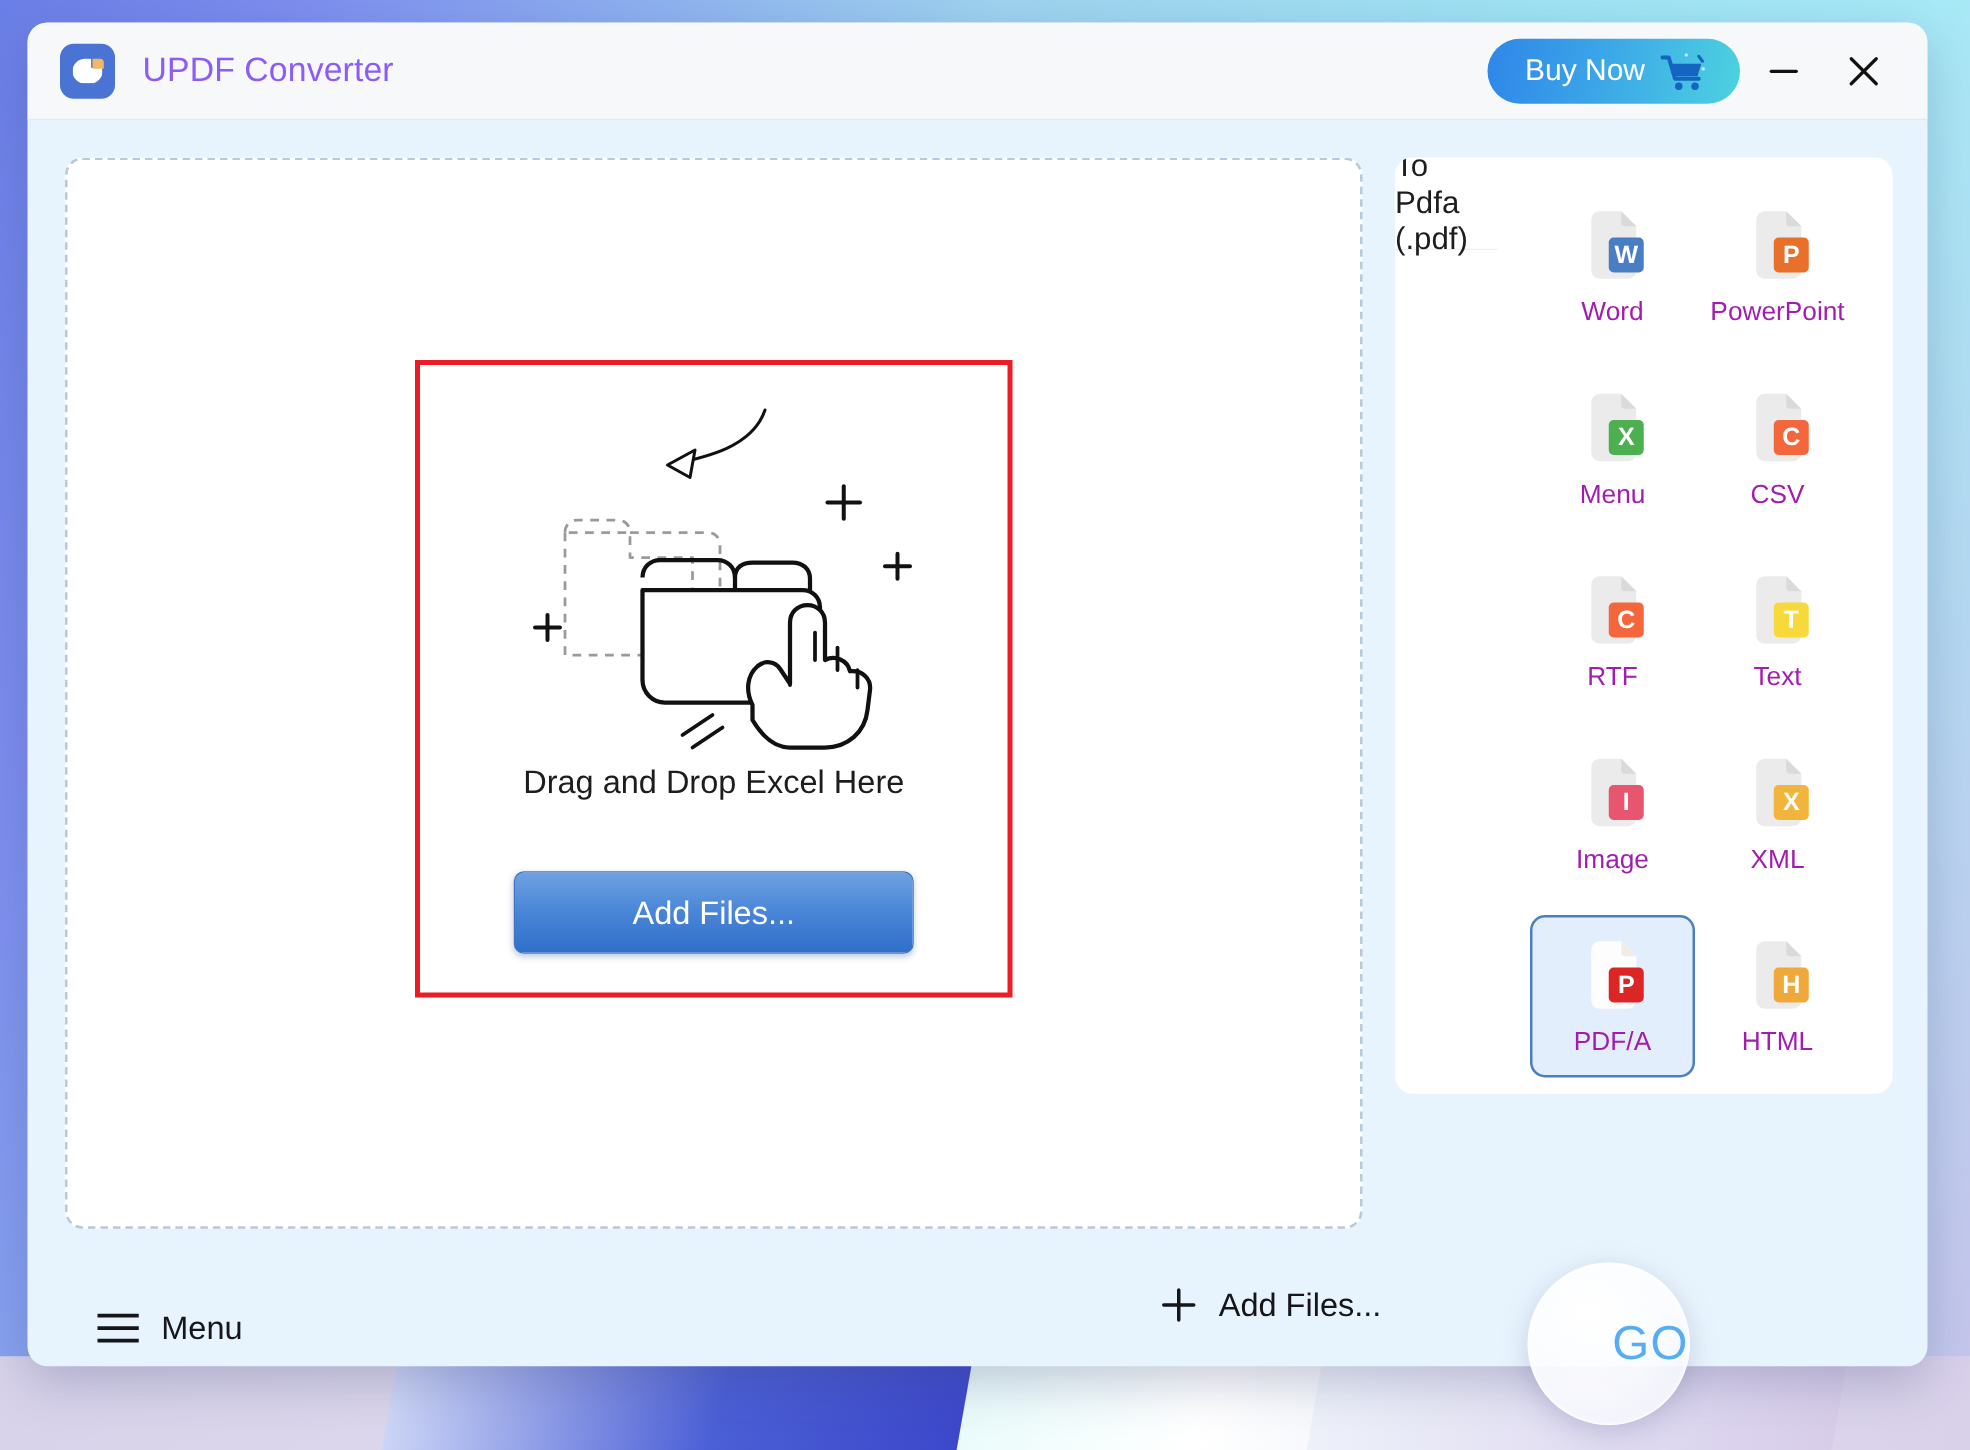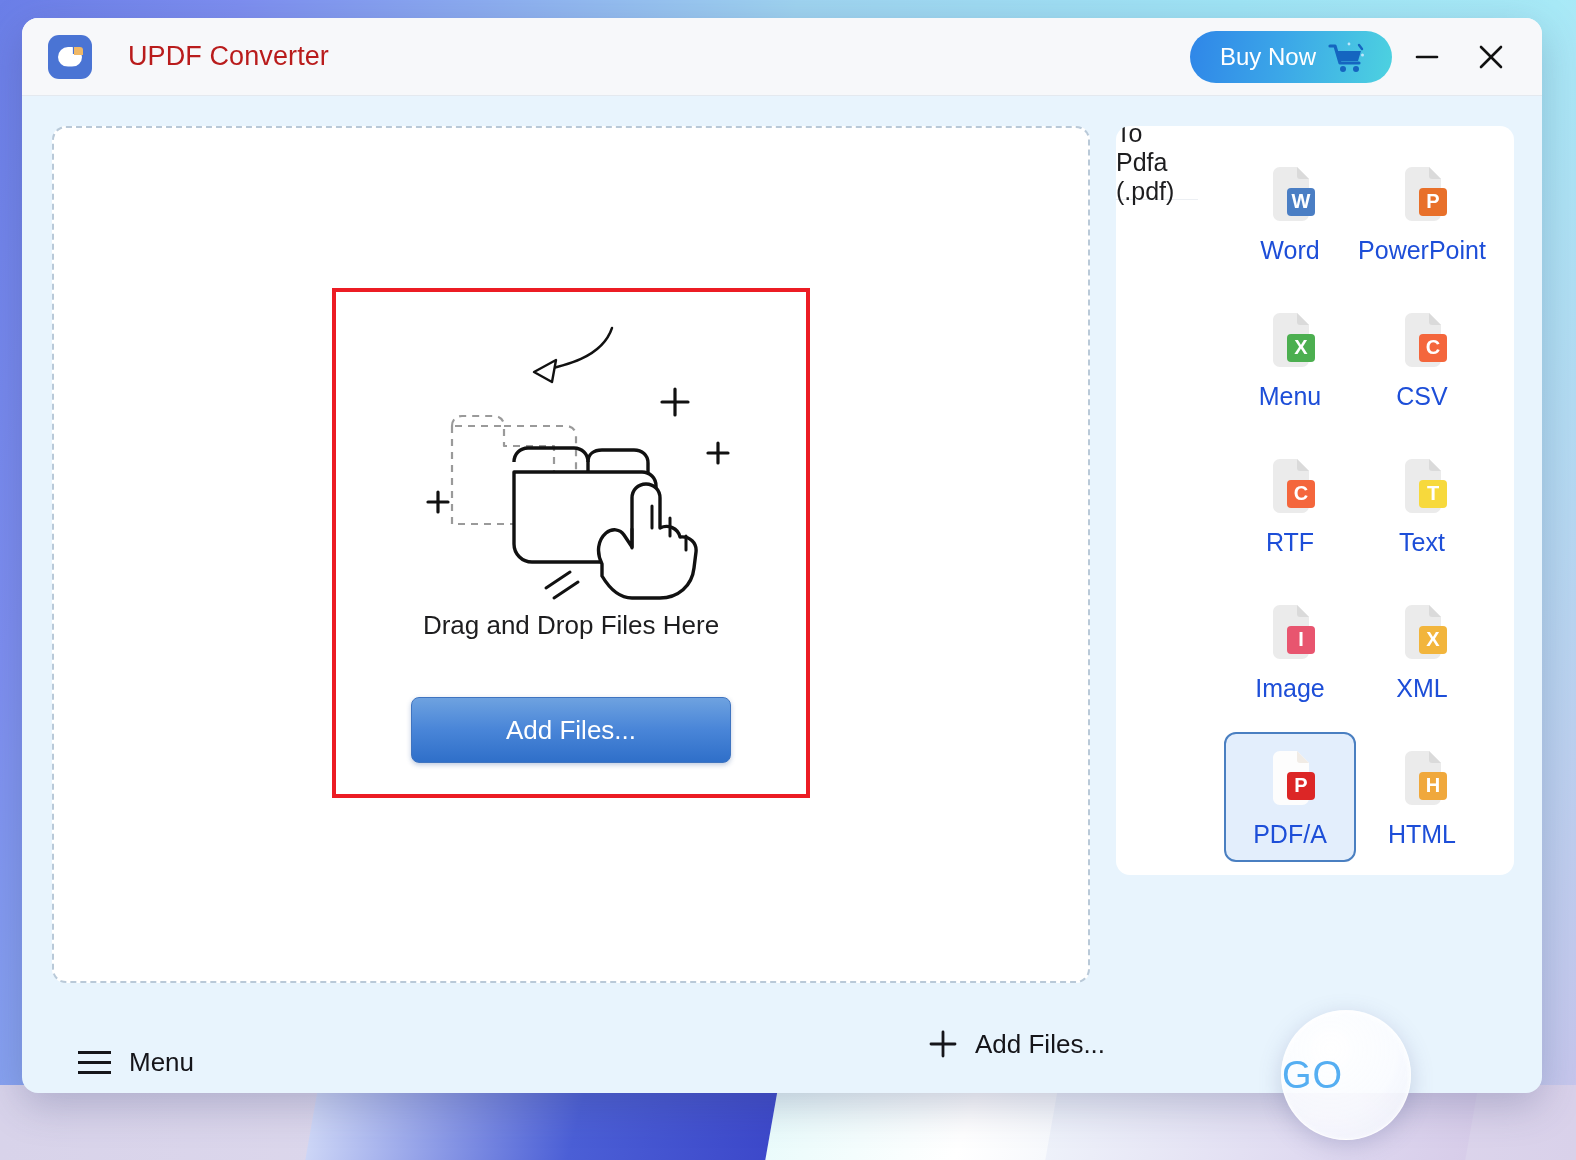--- a/index.html
+++ b/index.html
@@ -91,23 +91,23 @@
     clip-path: polygon(0 0, 62% 0, 62% 38%, 100% 38%, 100% 100%, 0 100%);
   }
   #app-logo .notch {
     position: absolute;
     right: 9px; top: 12px;
     width: 9px; height: 8px;
     background: #f0b866;
     border-radius: 0 3px 0 0;
   }
   #app-title {
-    margin-left: 36px;
+    margin-left: 22px;
     font-size: 27px;
-    color: #b91c1c;
+    color: #8b5cf6;
     letter-spacing: 0.1px;
   }
   #title-right {
     margin-left: auto;
     display: flex;
     align-items: center;
     gap: 6px;
   }
   #buy-now-btn {
     height: 52px;
@@ -228,22 +228,22 @@
     justify-content: center;
     gap: 12px;
     cursor: pointer;
     background: transparent;
   }
   .format-item.selected {
     background: #e3eefc;
     border-color: #4a7fc1;
   }
   .format-label {
-    font-size: 25px;
-    color: #1d4ed8;
+    font-size: 21px;
+    color: #a21caf;
   }
   .doc-icon { display: block; }
 
   
   #footer {
     height: 98px;
     flex: 0 0 98px;
     display: flex;
     align-items: center;
     padding: 0 40px 0 56px;
@@ -273,31 +273,31 @@
     gap: 16px;
     background: transparent;
     border: none;
     cursor: pointer;
     font-size: 26px;
     color: #15151a;
     font-family: "Liberation Sans", sans-serif;
   }
   #go-button {
     position: absolute;
-    left: 1281px;
+    left: 1222px;
     top: 1010px;
     width: 130px;
     height: 130px;
     border-radius: 50%;
     border: 1px solid rgba(255,255,255,0.85);
     background: radial-gradient(circle at 38% 30%, rgba(255,255,255,0.98) 0%, rgba(250,251,255,0.92) 55%, rgba(238,241,250,0.88) 100%);
     box-shadow: 0 6px 22px rgba(90,100,150,0.25), inset 0 1px 5px rgba(255,255,255,0.95);
     display: flex;
     align-items: center;
-    justify-content: flex-start;
+    justify-content: flex-end;
     cursor: pointer;
     z-index: 40;
   }
   #go-label {
     font-size: 38px;
     letter-spacing: 1px;
     color: #55aef2;
     font-family: "Liberation Sans", sans-serif;
   }
 </style>
@@ -381,21 +381,21 @@
             <g stroke="#111" stroke-width="3.2" stroke-linecap="round">
               <line x1="256" y1="88" x2="282" y2="88"></line>
                 <line x1="269" y1="75" x2="269" y2="101"></line>
               <line x1="302" y1="139" x2="322" y2="139"></line>
                 <line x1="312" y1="129" x2="312" y2="149"></line>
               <line x1="22" y1="188" x2="42" y2="188"></line>
                 <line x1="32" y1="178" x2="32" y2="198"></line>
             </g>
           </svg>
 
-          <div id="drop-text">Drag and Drop Files Here</div>
+          <div id="drop-text">Drag and Drop Excel Here</div>
 
           <button id="add-files-primary">Add Files...</button>
         </div>
       </div>
 
       <div id="format-panel">
         <div id="format-header">To Pdfa (.pdf)</div>
         <div id="format-grid">
             <div class="format-item">
               <svg class="doc-icon" width="58" height="62" viewBox="0 0 58 62">

